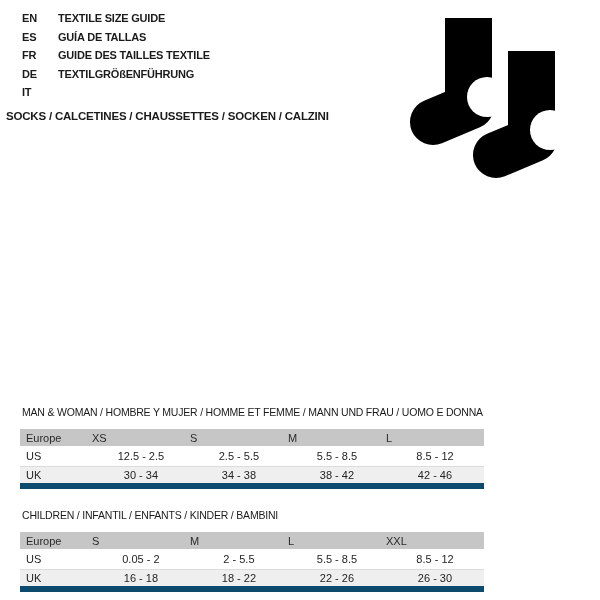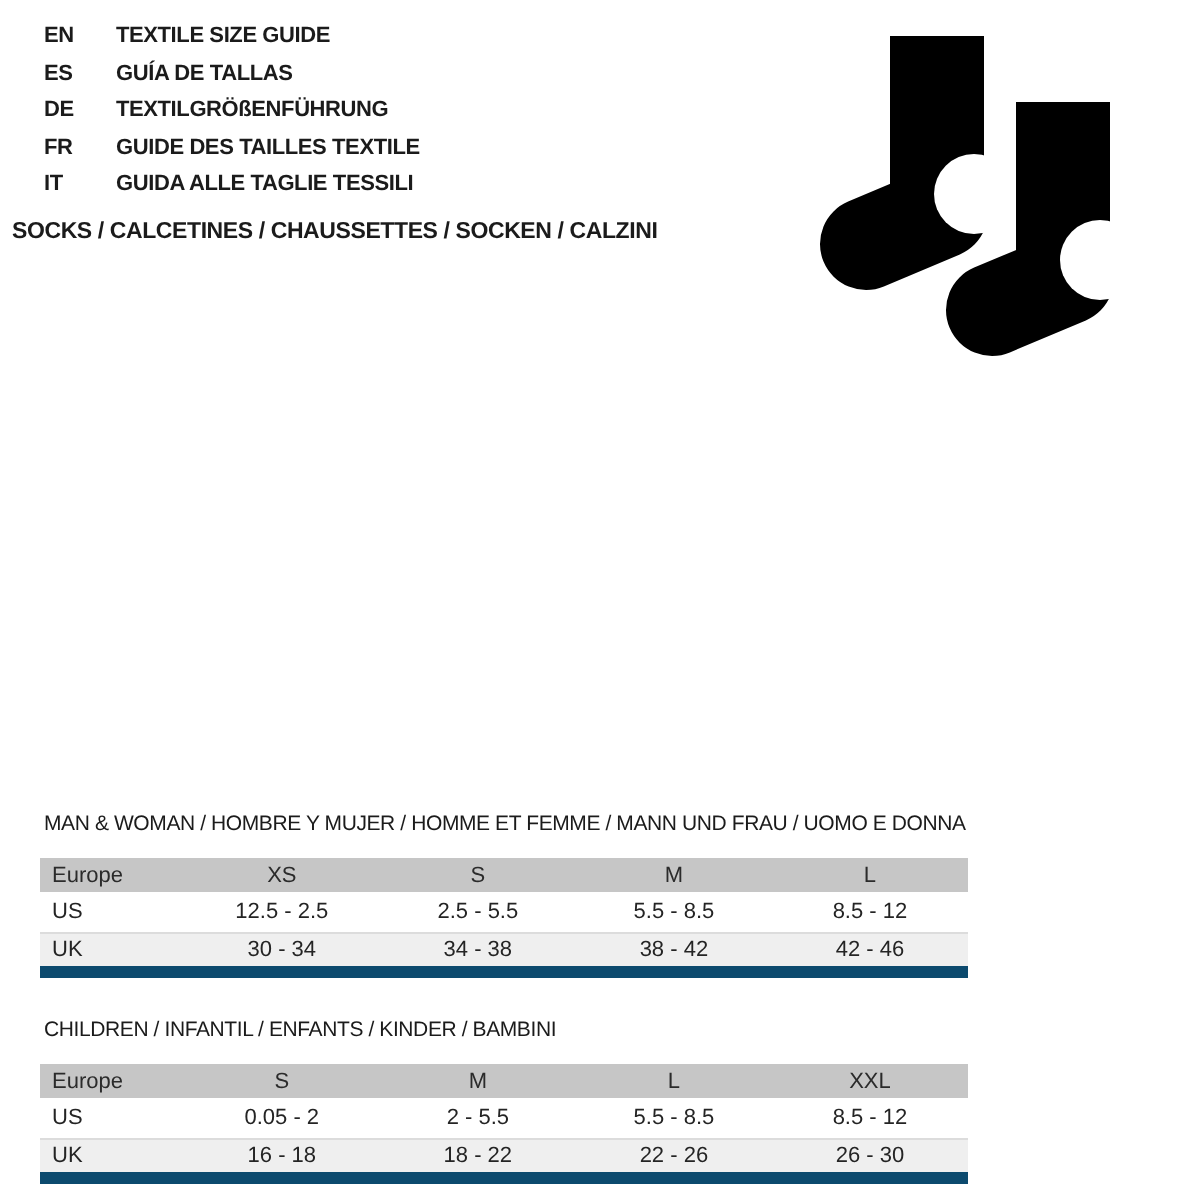--- a/index.html
+++ b/index.html
@@ -64,21 +64,21 @@
     font-size: 11px;
   }
   .size-table col.c-region { width: 15.5%; }
   .size-table col.c-size { width: 21.125%; }
 
   .size-table thead th {
     background: #c6c6c6;
     font-weight: normal;
     color: #2b2b2b;
     height: 17px;
-    text-align: center;
+    text-align: left;
     padding: 0;
   }
   .size-table th.region-head {
     text-align: left;
     padding-left: 6px;
   }
   .size-table tbody td {
     height: 20px;
     text-align: center;
     padding: 0;
@@ -97,30 +97,29 @@
 <div class="lang-list">
   <div class="lang-row">
     <span class="lang-code">EN</span>
     <span class="lang-label">TEXTILE SIZE GUIDE</span>
   </div>
   <div class="lang-row">
     <span class="lang-code">ES</span>
     <span class="lang-label">GUÍA DE TALLAS</span>
   </div>
   <div class="lang-row">
+    <span class="lang-code">FR</span>
+    <span class="lang-label">GUIDE DES TAILLES TEXTILE</span>
+  </div>
+  <div class="lang-row">
     <span class="lang-code">DE</span>
     <span class="lang-label">TEXTILGRÖßENFÜHRUNG</span>
   </div>
   <div class="lang-row">
-    <span class="lang-code">FR</span>
-    <span class="lang-label">GUIDE DES TAILLES TEXTILE</span>
-  </div>
-  <div class="lang-row">
     <span class="lang-code">IT</span>
-    <span class="lang-label">GUIDA ALLE TAGLIE TESSILI</span>
   </div>
 </div>
 
 <div class="product-line">SOCKS / CALCETINES / CHAUSSETTES / SOCKEN / CALZINI</div>
 
 <div class="socks-icon-wrap">
   <svg width="155" height="166" viewBox="0 0 155 166" xmlns="http://www.w3.org/2000/svg">
 
     <g>
       <rect x="40" y="4" width="47" height="86" fill="#000"></rect>

